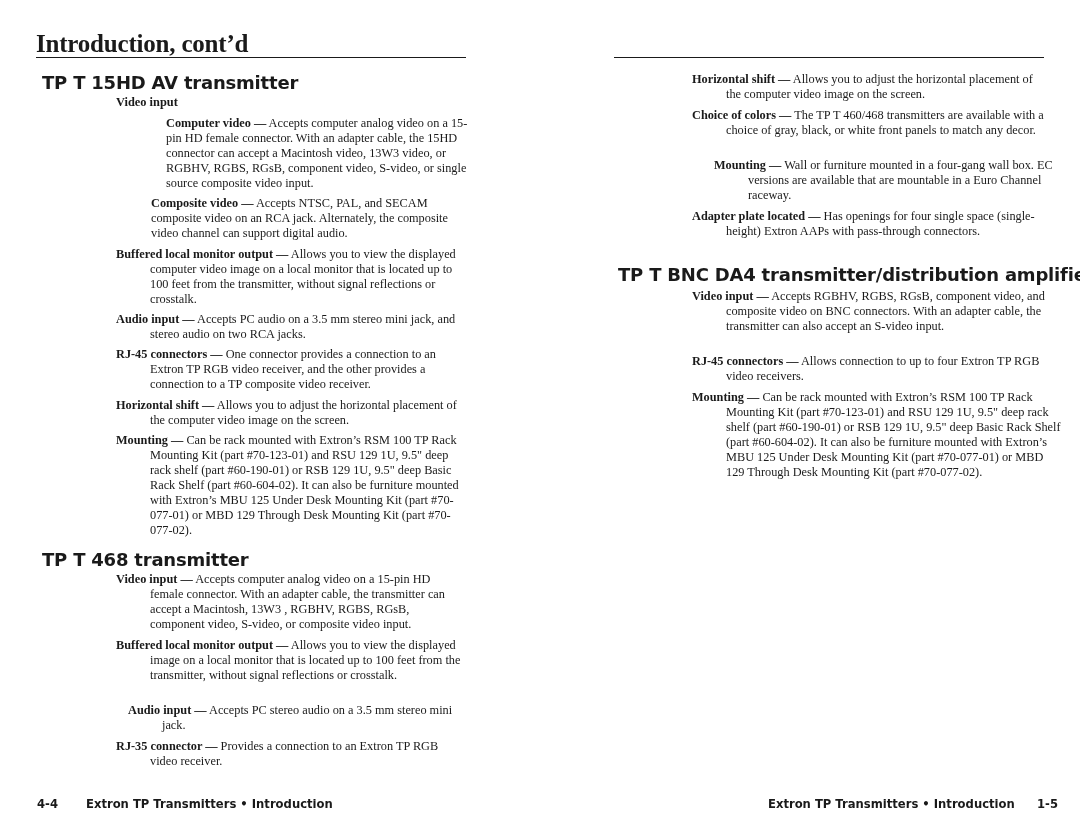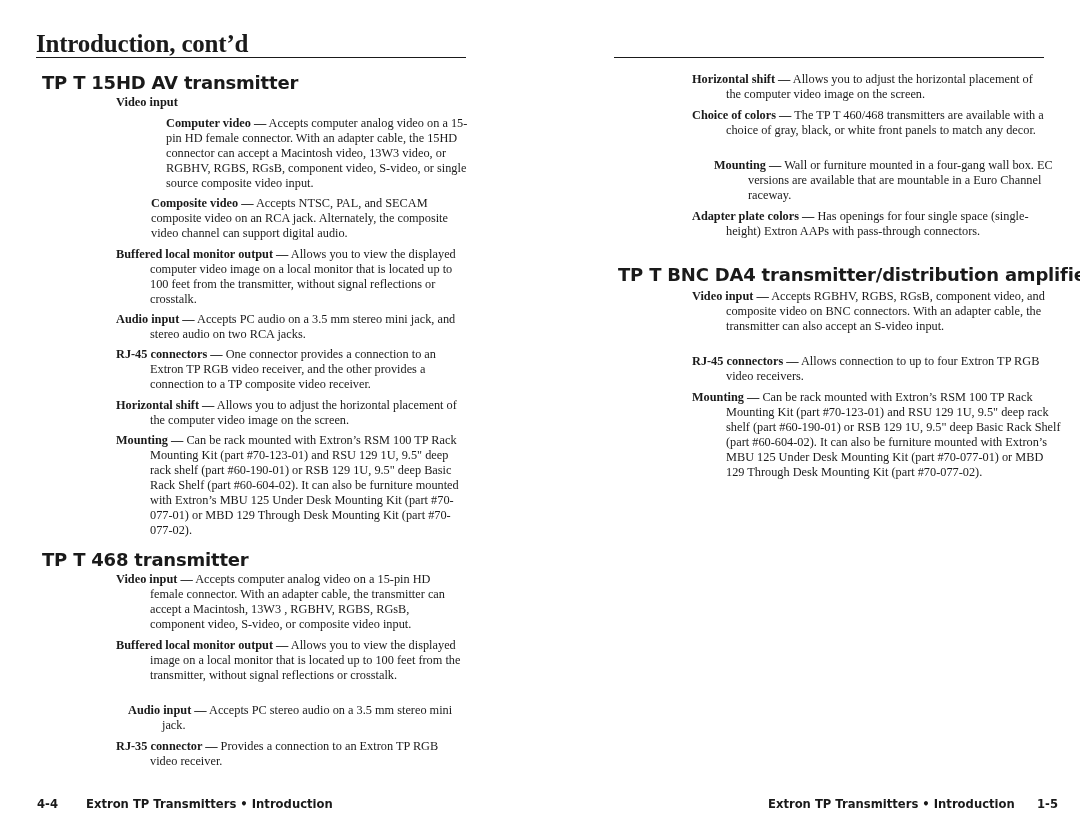--- a/index.html
+++ b/index.html
@@ -74,21 +74,21 @@
 <div class="para serif" style="left:692px; top:72px; width:316px;">
   <b>Horizontal shift —</b><span> Allows you to adjust the horizontal placement of the computer video image on the screen.</span>
 </div>
 <div class="para serif" style="left:692px; top:108px; width:330px;">
   <b>Choice of colors —</b><span> The TP T 460/468 transmitters are available with a choice of gray, black, or white front panels to match any decor.</span>
 </div>
 <div class="para serif" style="left:680px; top:158px; width:330px;margin-left:34px;">
   <b>Mounting —</b><span> Wall or furniture mounted in a four-gang wall box.  EC versions are available that are mountable in a Euro Channel raceway.</span>
 </div>
 <div class="para serif" style="left:692px; top:209px; width:332px;">
-  <b>Adapter plate colors —</b><span> Has openings for four single space (single-height) Extron AAPs with pass-through connectors.</span>
+  <b>Adapter plate located —</b><span> Has openings for four single space (single-height) Extron AAPs with pass-through connectors.</span>
 </div>
 
 <div class="h2 sans" style="left:618px; top:264px;">TP T BNC DA4 transmitter/distribution amplifier</div>
 
 <div class="para serif" style="left:692px; top:289px; width:330px;">
   <b>Video input —</b><span> Accepts RGBHV, RGBS, RGsB, component video, and composite video on BNC connectors.  With an adapter cable, the transmitter can also accept an S-video input.</span>
 </div>
 <div class="para serif" style="left:692px; top:354px; width:316px;">
   <b>RJ-45 connectors —</b><span> Allows connection to up to four Extron TP RGB video receivers.</span>
 </div>

